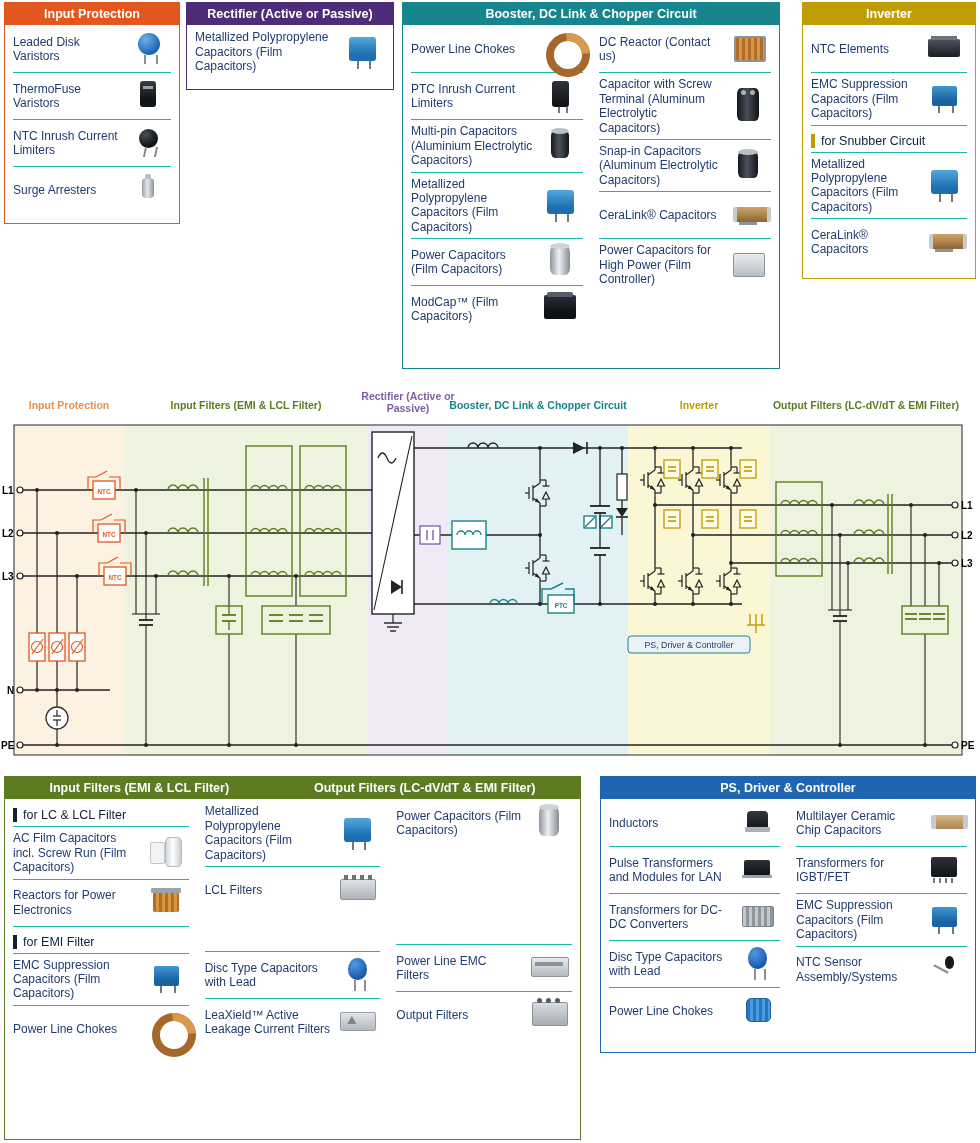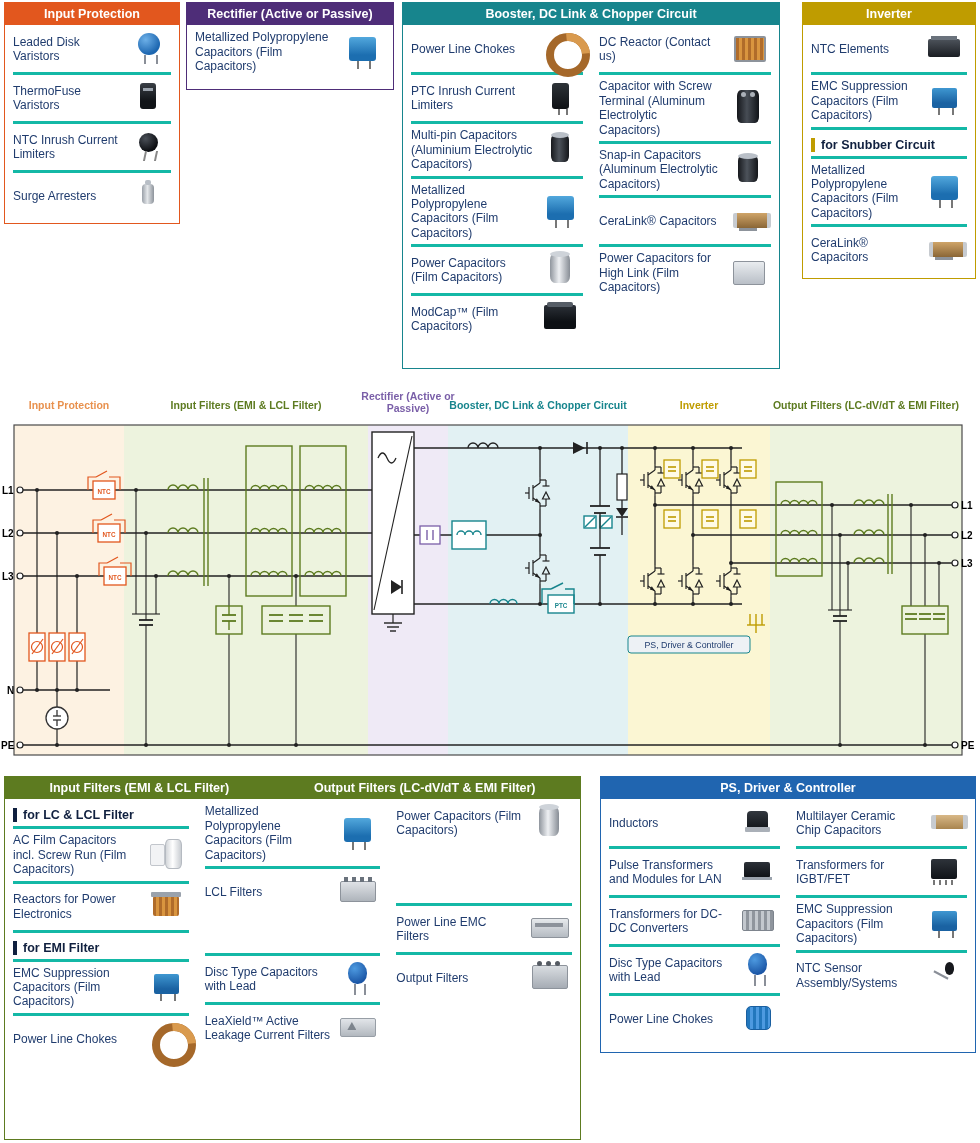--- a/index.html
+++ b/index.html
@@ -5,33 +5,33 @@
 *{margin:0;padding:0;box-sizing:border-box}
 html,body{background:#fff}
 body{font-family:"Liberation Sans","DejaVu Sans",sans-serif}
 .page{position:relative;width:980px;height:1143px;background:#fff;overflow:hidden}
 .panel{position:absolute;background:#fff;border:1px solid #888;overflow:hidden}
 .panel-header{color:#fff;font-weight:bold;font-size:12.5px;text-align:center;padding:4px 2px;line-height:1.15}
 .f-head{display:flex;justify-content:space-around;align-items:center}
 .panel-body{padding:1px 8px 4px}
 .cols{display:flex;gap:16px;align-items:flex-start}
 .col{flex:1;min-width:0}
-.list>*+*{border-top:3px solid #14b8a6}
+.list>*+*{border-top:1px solid #14b8a6}
 .item{display:flex;justify-content:space-between;align-items:center;gap:4px;padding:4px 0;min-height:46px;cursor:pointer}
 .item-label{color:#203c6e;font-size:12px;line-height:1.2}
-.subheader{display:flex;align-items:center;gap:6px;padding:8px 0 4px;font-size:12.5px;font-weight:bold;color:#10203f}
+.subheader{display:flex;align-items:center;gap:6px;padding:8px 0 4px;font-size:12.5px;font-weight:normal;color:#10203f}
 .subbar{width:4px;height:14px;background:#10203f;flex:0 0 4px}
 .t-orange{border-color:#e2571e}.t-orange .panel-header{background:#e2571e}
 .t-purple{border-color:#4e2d78}.t-purple .panel-header{background:#4e2d78}
 .t-teal{border-color:#17858d}.t-teal .panel-header{background:#17858d}
 .t-gold{border-color:#bf9c00}.t-gold .panel-header{background:#bf9c00}.t-gold .subbar{background:#bf9c00}
 .t-green{border-color:#5d7b20}.t-green .panel-header{background:#5d7b20}
 .t-blue{border-color:#2065b0}.t-blue .panel-header{background:#2065b0}
 .fcol2 .item:nth-child(3){margin-top:38px}
-.fcol3 .item:nth-child(2){margin-top:57px}
+.fcol3 .item:nth-child(2){margin-top:98px}
 .circuit{position:absolute;left:0;top:390px;width:980px;height:374px}
 .zone-labels{position:absolute;left:0;top:0;width:100%;height:28px}
 .zl{position:absolute;top:9px;text-align:center;font-size:10.5px;font-weight:bold;white-space:nowrap}
 .zl-wrap{white-space:normal;top:1px;line-height:1.12}
 .schematic{position:absolute;left:0;top:28px}
 svg text{font-family:"Liberation Sans","DejaVu Sans",sans-serif}
 .ctext{font-size:6.3px;font-weight:bold;text-anchor:middle}
 
 .ic{width:46px;height:38px;flex:0 0 46px;position:relative;display:block}
 .ic::before,.ic::after{content:"";position:absolute}
@@ -172,21 +172,21 @@
           </div>
           <div class="item">
             <span class="item-label">Snap-in Capacitors (Aluminum Electrolytic Capacitors)</span>
             <span class="ic ic-snapin-cap"></span>
           </div>
           <div class="item">
             <span class="item-label">CeraLink® Capacitors</span>
             <span class="ic ic-ceralink"></span>
           </div>
           <div class="item">
-            <span class="item-label">Power Capacitors for High Link (Film Capacitors)</span>
+            <span class="item-label">Power Capacitors for High Power (Film Controller)</span>
             <span class="ic ic-power-cap-box"></span>
           </div>
         </div>
     </div>
   </section>
 
   <section class="panel t-gold" style="left:802px;top:2px;width:174px;height:277px">
     <div class="panel-header">Inverter</div>
     <div class="panel-body list">
         <div class="item">

